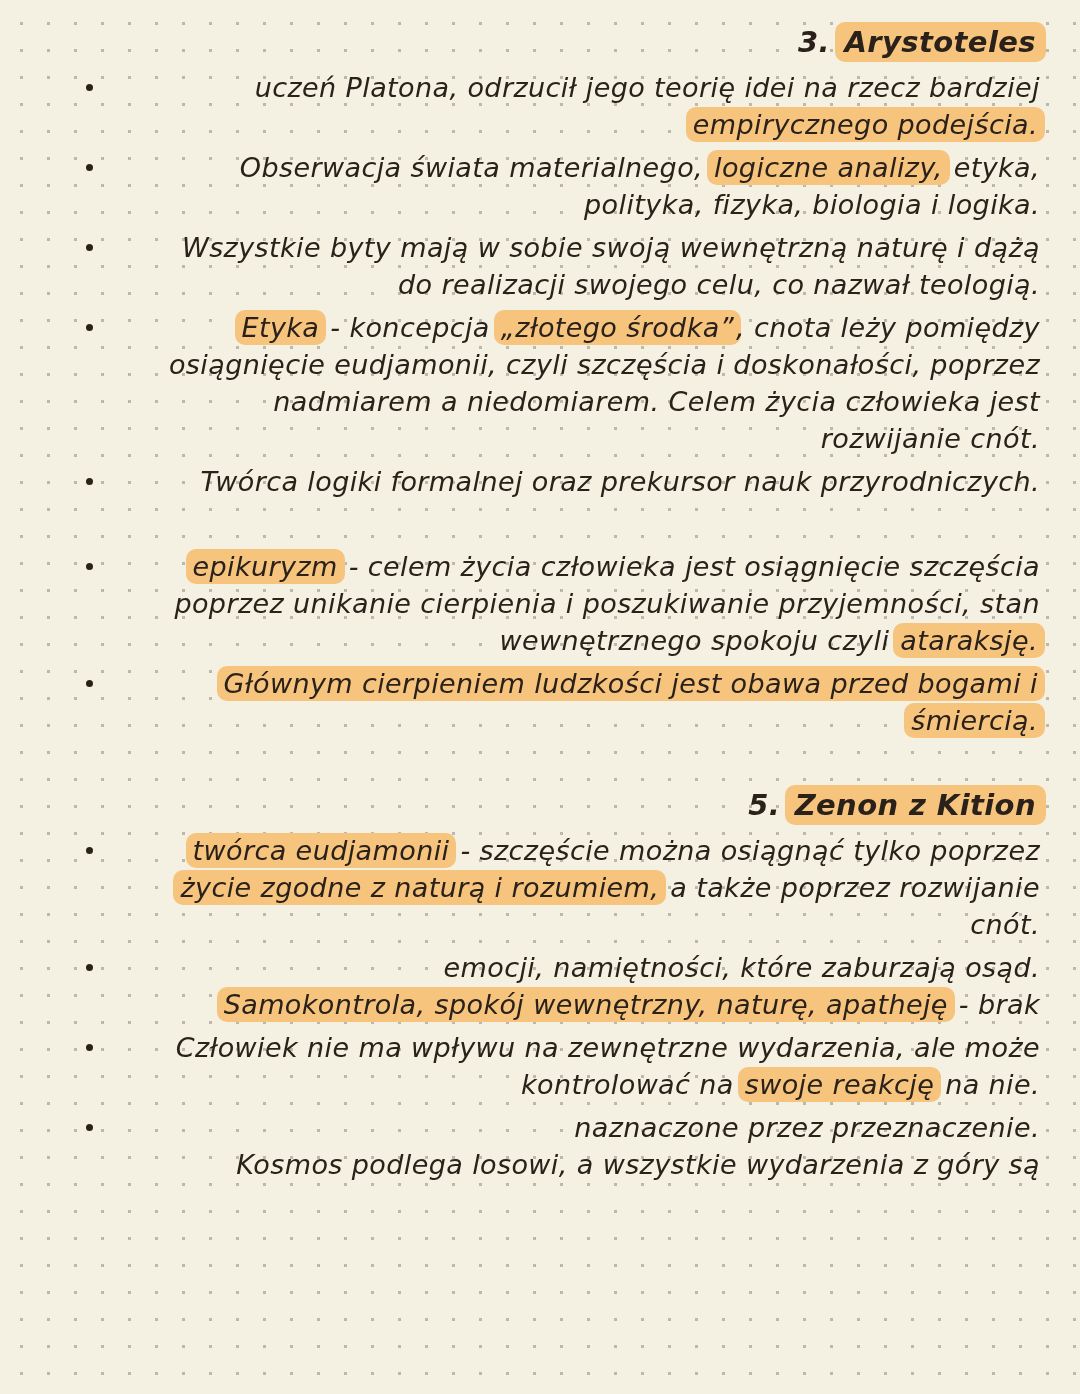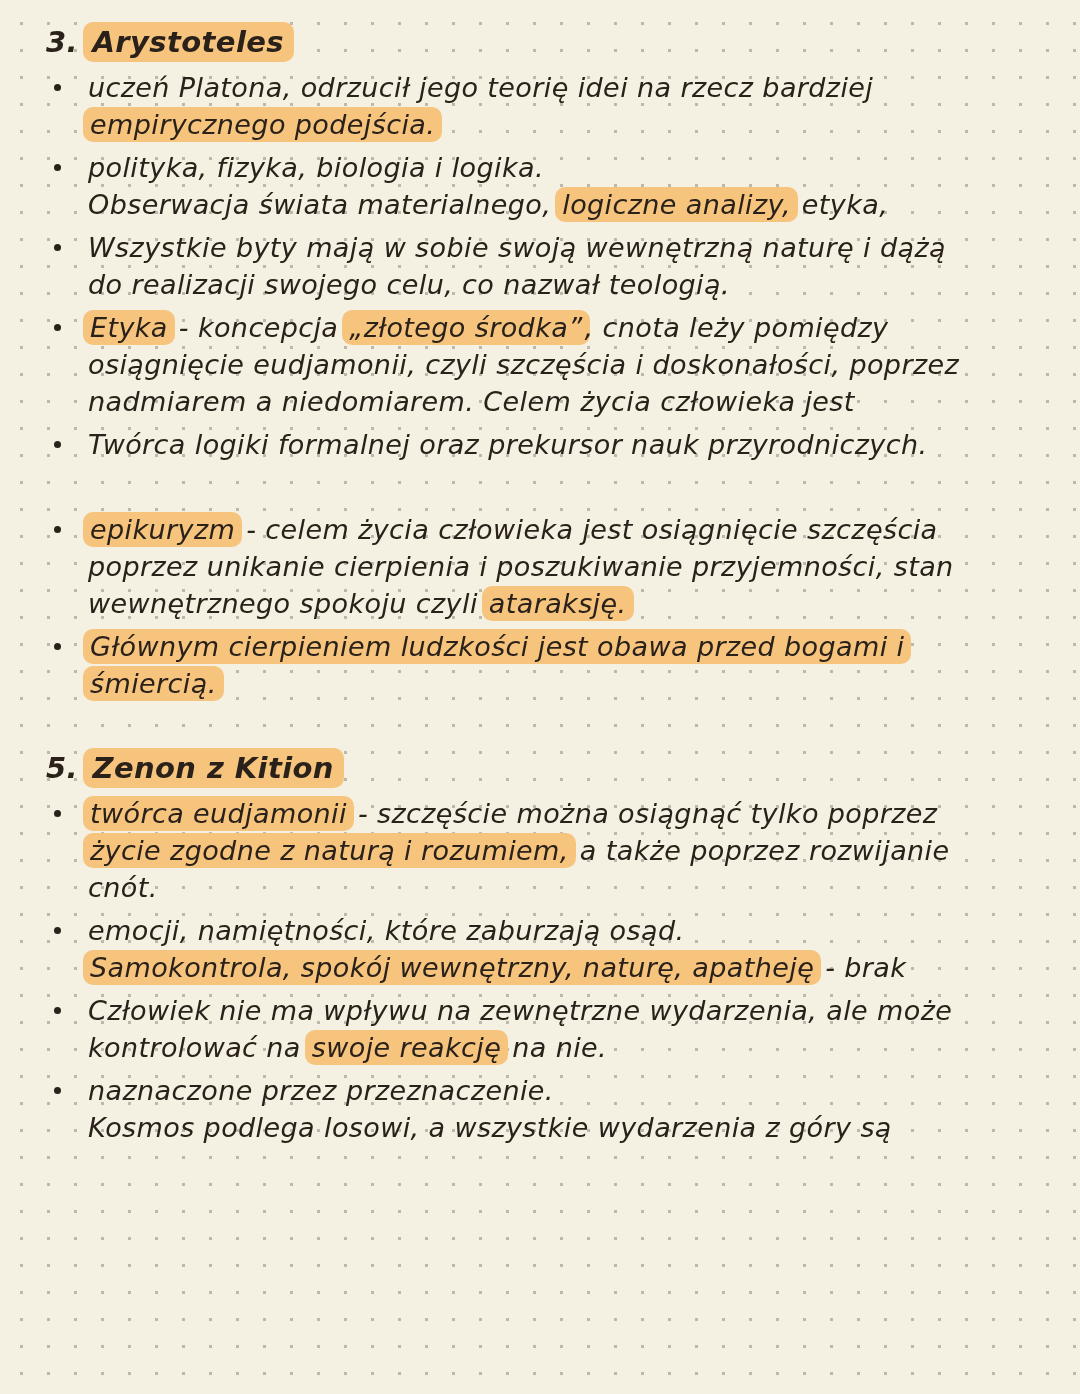--- a/index.html
+++ b/index.html
@@ -23,21 +23,22 @@
     background-position: 8px 10px;
     font-family: "DejaVu Sans", sans-serif;
     font-style: italic;
     color: var(--ink);
     font-size: 27px;
     line-height: 37px;
     letter-spacing: 0.4px;
   }
 
   .content {
-    padding: 24px 40px 0 46px;
+    padding: 24px 40px 0 78px;
+    text-align: right;
   }
 
   .note-section + .note-section { margin-top: 48px; }
 
   .heading {
     font-size: 29px;
     font-weight: bold;
     margin-bottom: 8px;
     white-space: pre;
   }
@@ -83,37 +84,38 @@
         <div class="bullet">
           <span class="marker"></span>
           <div class="btext">
             <div class="line"><span class="seg">uczeń Platona, odrzucił jego teorię idei na rzecz bardziej</span></div>
             <div class="line"><span class="hl">empirycznego podejścia.</span></div>
           </div>
         </div>
         <div class="bullet">
           <span class="marker"></span>
           <div class="btext">
+            <div class="line"><span class="seg">Obserwacja świata materialnego, </span><span class="hl">logiczne analizy,</span><span class="seg"> etyka,</span></div>
             <div class="line"><span class="seg">polityka, fizyka, biologia i logika.</span></div>
-            <div class="line"><span class="seg">Obserwacja świata materialnego, </span><span class="hl">logiczne analizy,</span><span class="seg"> etyka,</span></div>
           </div>
         </div>
         <div class="bullet">
           <span class="marker"></span>
           <div class="btext">
             <div class="line"><span class="seg">Wszystkie byty mają w sobie swoją wewnętrzną naturę i dążą</span></div>
             <div class="line"><span class="seg">do realizacji swojego celu, co nazwał teologią.</span></div>
           </div>
         </div>
         <div class="bullet">
           <span class="marker"></span>
           <div class="btext">
             <div class="line"><span class="hl">Etyka</span><span class="seg"> - koncepcja </span><span class="hl">„złotego środka”</span><span class="seg">, cnota leży pomiędzy</span></div>
             <div class="line"><span class="seg">osiągnięcie eudjamonii, czyli szczęścia i doskonałości, poprzez</span></div>
             <div class="line"><span class="seg">nadmiarem a niedomiarem. Celem życia człowieka jest</span></div>
+            <div class="line"><span class="seg">rozwijanie cnót.</span></div>
           </div>
         </div>
         <div class="bullet">
           <span class="marker"></span>
           <div class="btext">
             <div class="line"><span class="seg">Twórca logiki formalnej oraz prekursor nauk przyrodniczych.</span></div>
           </div>
         </div>
       </section>
       <section class="note-section">

